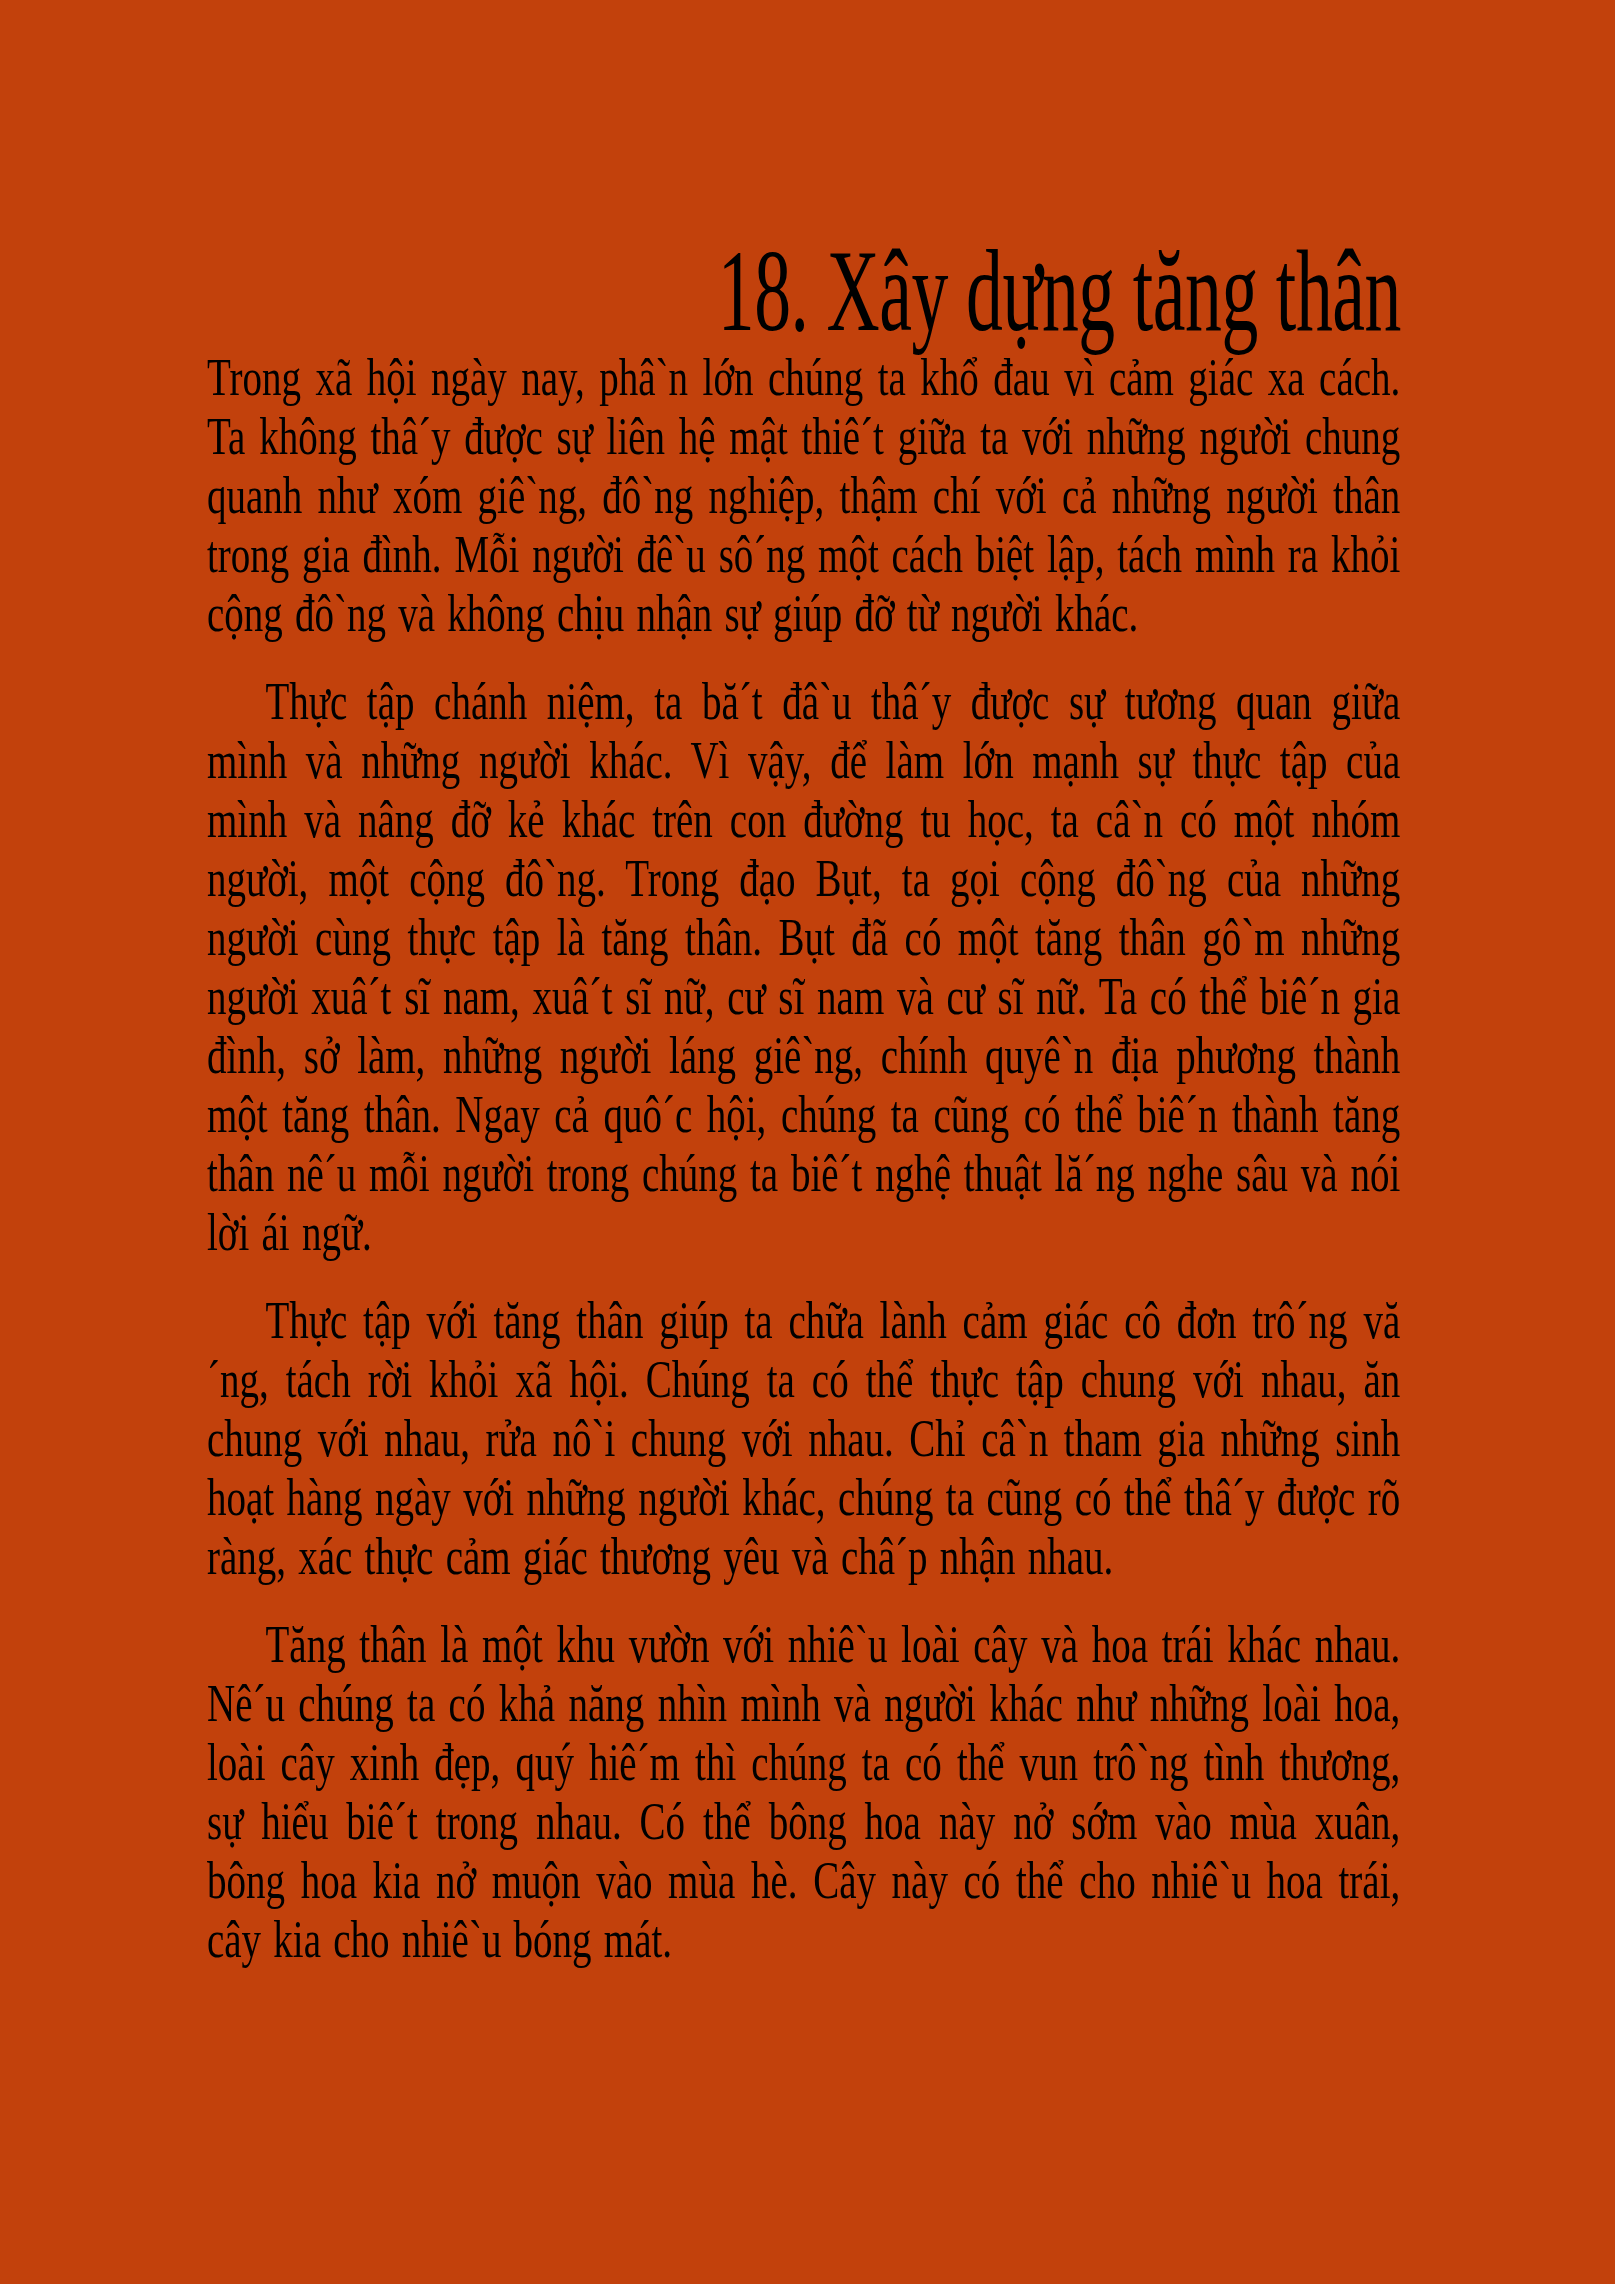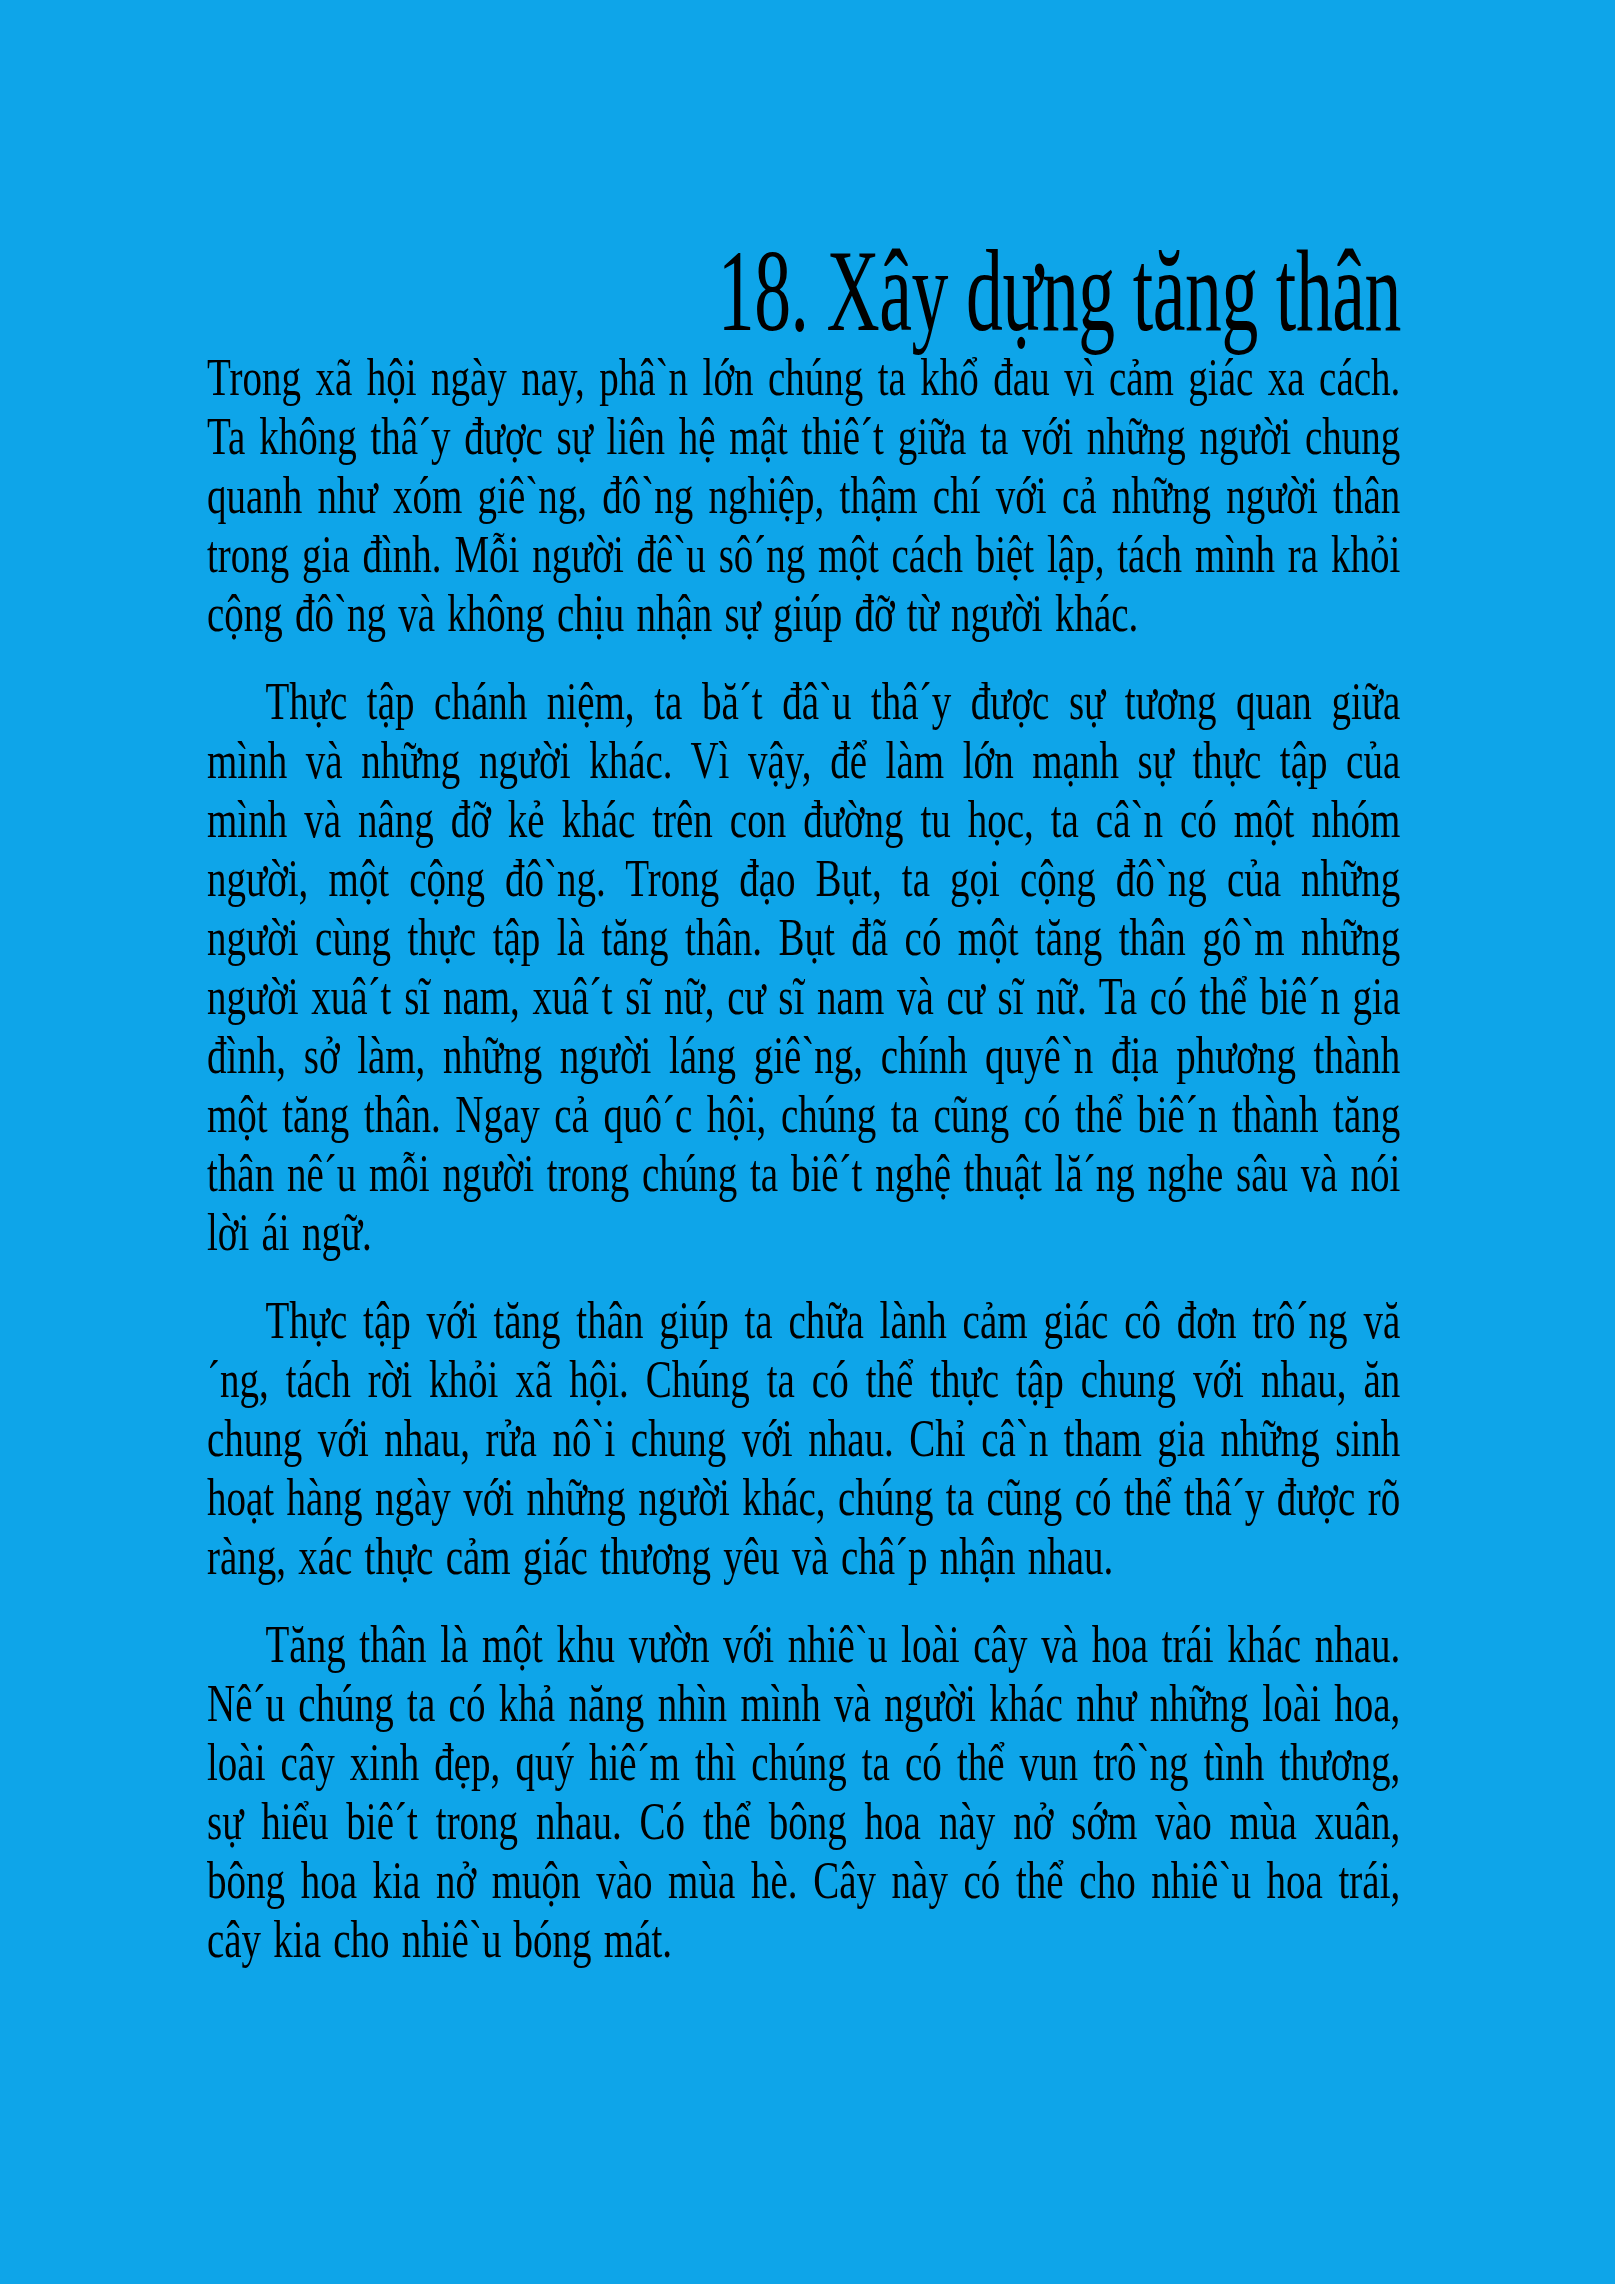--- a/index.html
+++ b/index.html
@@ -9,21 +9,21 @@
       height: 2284px;
       position: relative;
       overflow: hidden;
       font-family: "Liberation Serif", "DejaVu Serif", serif;
       color: #000000;
     }
     .page {
       position: absolute;
       inset: 0;
       padding: 0 215px 0 207px;
-      background: #0ea5e9;
+      background: #c2410c;
     }
     .chapter-title {
       font-weight: 400;
       font-size: 117px;
       line-height: 98px;
       margin-top: 242px;
       text-align: right;
       white-space: nowrap;
       transform: scaleX(0.63);
       transform-origin: 100% 0;

